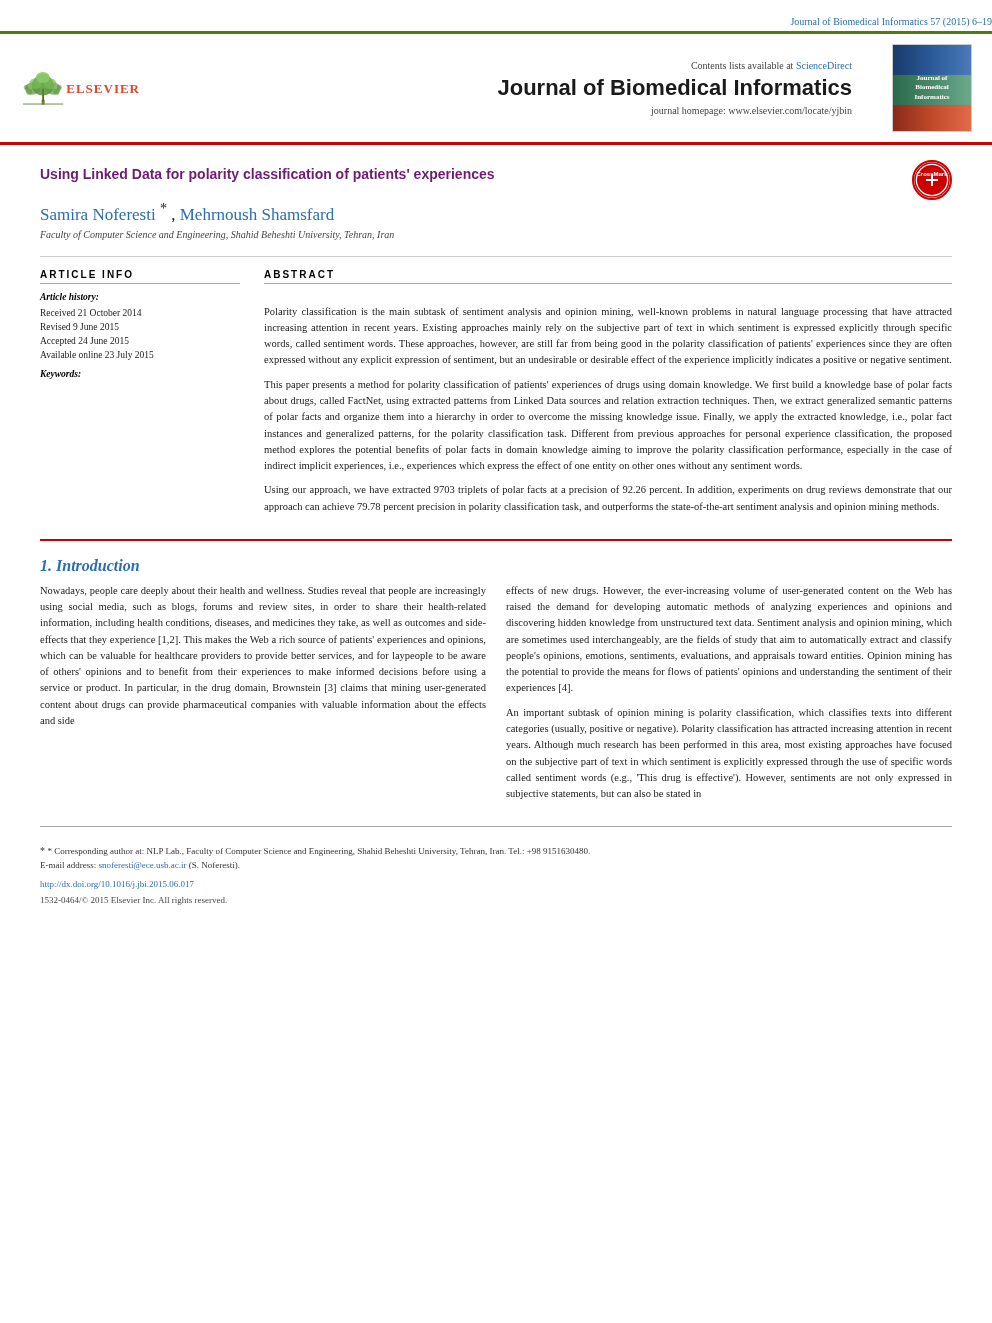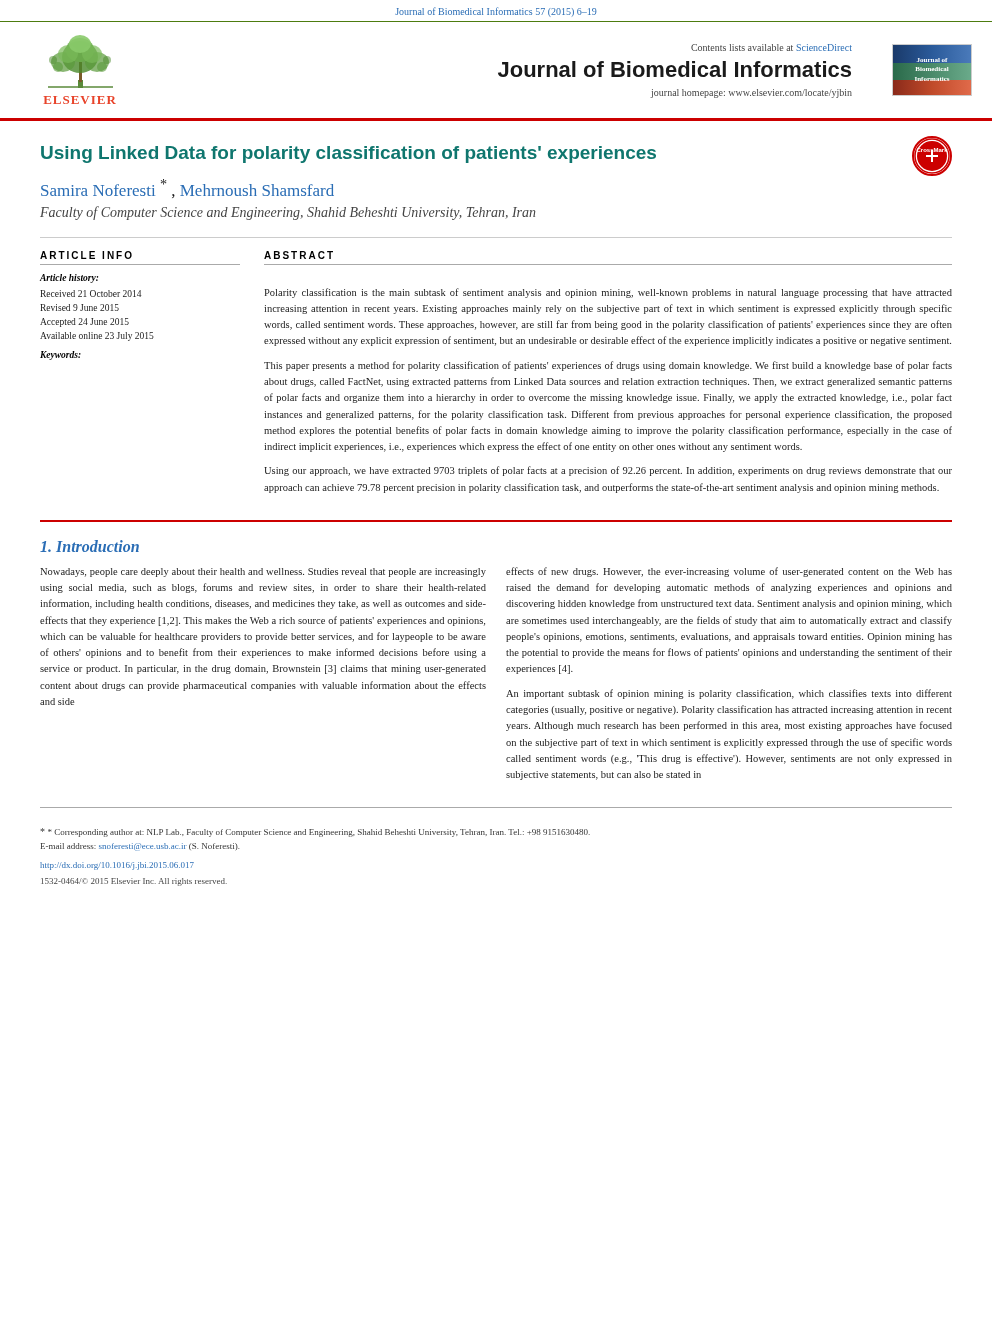--- a/index.html
+++ b/index.html
@@ -5,39 +5,39 @@
     * { margin: 0; padding: 0; box-sizing: border-box; }
     body {
       background: #fff;
       font-family: 'Times New Roman', Times, serif;
       font-size: 11px;
       color: #000;
       width: 992px;
     }
     .top-bar {
       background: #fff;
-      text-align: center;
-      padding: 6px 0 4px;
-      font-size: 10px;
-      color: #2a6db5;
-      border-bottom: 1px solid #4d7c0f;
+      text-align: right;
+      padding: 16px 0 4px;
+      font-size: 10px;
+      color: #2a6db5;
+      border-bottom: 3px solid #4d7c0f;
     }
     .journal-header {
       display: flex;
       align-items: center;
       justify-content: space-between;
       padding: 10px 20px;
       border-bottom: 3px solid #c00;
     }
     .journal-header-left {
       width: 120px;
     }
     .elsevier-logo {
       display: flex;
-      flex-direction: column;
+      flex-direction: row;
       align-items: center;
     }
     .elsevier-text {
       color: #e8432a;
       font-size: 13px;
       font-weight: bold;
       letter-spacing: 1px;
       margin-top: 2px;
     }
     .journal-header-center {
@@ -65,43 +65,43 @@
       color: #444;
       margin-top: 4px;
     }
     .journal-header-right {
       width: 120px;
       display: flex;
       justify-content: flex-end;
     }
     .journal-thumb {
       width: 80px;
-      height: 52px;
+      height: 88px;
       background: linear-gradient(135deg, #1a4a8a 0%, #2a6db5 40%, #5a9fd4 70%, #8bbde0 100%);
       border: 1px solid #ccc;
       display: flex;
       align-items: center;
       justify-content: center;
       font-size: 8px;
       color: white;
       text-align: center;
       padding: 4px;
       position: relative;
     }
     .journal-thumb-text {
       font-size: 7px;
       line-height: 1.3;
     }
     .paper-content {
       padding: 20px 40px;
     }
     .paper-title {
-      font-size: 19px;
-      font-weight: bold;
-      color: #0f766e;
+      font-size: 14px;
+      font-weight: bold;
+      color: #701a75;
       margin-bottom: 10px;
       line-height: 1.3;
       font-family: Arial, sans-serif;
     }
     .crossmark {
       float: right;
       margin-left: 10px;
       margin-top: -5px;
     }
     .crossmark-badge {
@@ -120,21 +120,21 @@
     }
     .authors {
       font-size: 17px;
       margin-bottom: 4px;
       color: #1a1a1a;
     }
     .authors .author-link {
       color: #2a6db5;
     }
     .affiliation {
-      font-size: 14px;
+      font-size: 10px;
       font-style: italic;
       color: #444;
       margin-bottom: 16px;
     }
     .two-col {
       display: flex;
       gap: 24px;
       margin-bottom: 16px;
     }
     .article-info {

